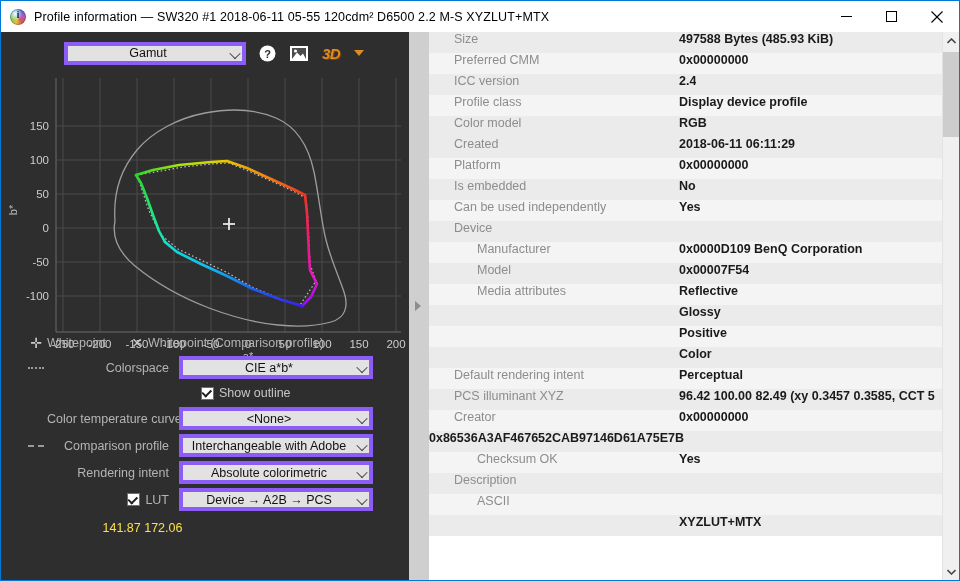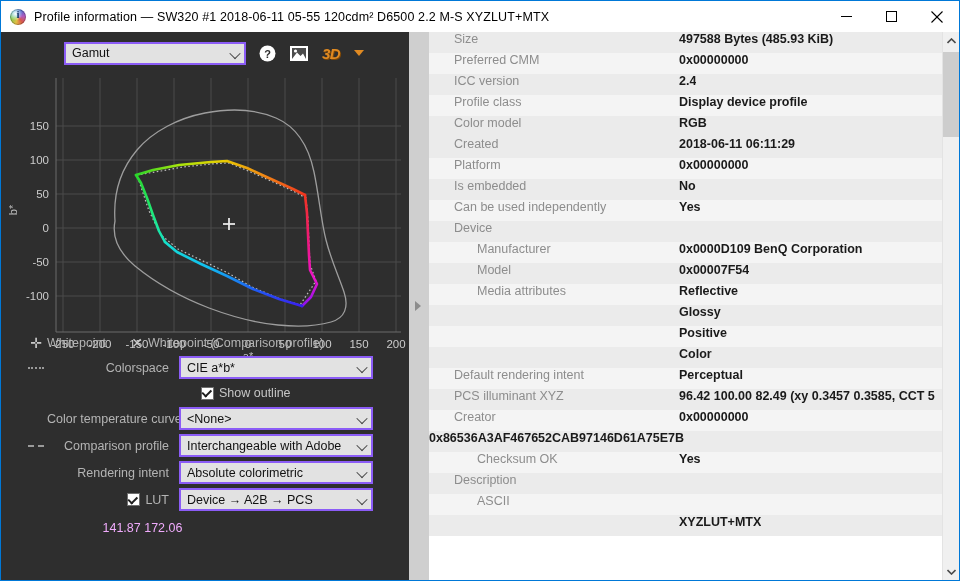--- a/index.html
+++ b/index.html
@@ -62,27 +62,28 @@
     background: #2e2e2e;
     position: relative;
   }
   #toolbar {
     position: absolute; left: 0; top: 6px; width: 408px; height: 30px;
     display: flex; align-items: center;
   }
   select.combo {
     -webkit-appearance: none; appearance: none;
     background: #e2e2e2;
-    border: 2px solid #8b5cf6;
+    border: 4px solid #8b5cf6;
     color: #111;
     font-family: "Liberation Sans", sans-serif;
     font-size: 12.5px;
     height: 23px;
     padding: 0 20px 0 6px;
     border-radius: 0;
+    text-align: center;
   }
   .combo-wrap { position: relative; display: inline-block; }
   .combo-wrap::after {
     content: ""; position: absolute; right: 7px; top: 9px;
     width: 7px; height: 7px;
     border-right: 1.4px solid #444; border-bottom: 1.4px solid #444;
     transform: rotate(45deg) translate(-1px,-1px);
     pointer-events: none;
   }
   #gamut-combo { width: 182px; margin-left: 63px; }
@@ -144,21 +145,21 @@
   }
   .chk::after {
     content: ""; width: 7px; height: 4px;
     border-left: 2px solid #1f1f1f; border-bottom: 2px solid #1f1f1f;
     transform: rotate(-45deg) translate(0px,-1px);
   }
   .chk-label { color: #c6c6c6; }
   #lut-row .ctl-label { display: flex; align-items: center; justify-content: flex-end; }
   #coords {
     text-align: center; width: 323px;
-    color: #f0abfc; font-size: 12.5px; margin-top: 8px;
+    color: #fde047; font-size: 12.5px; margin-top: 8px;
     padding-right: 40px;
   }
   
   #splitter {
     width: 20px; flex: 0 0 20px;
     background: #cfcfcf;
     position: relative;
   }
   #splitter .arrow {
     position: absolute; left: 6px; top: 50%; margin-top: -5px;

